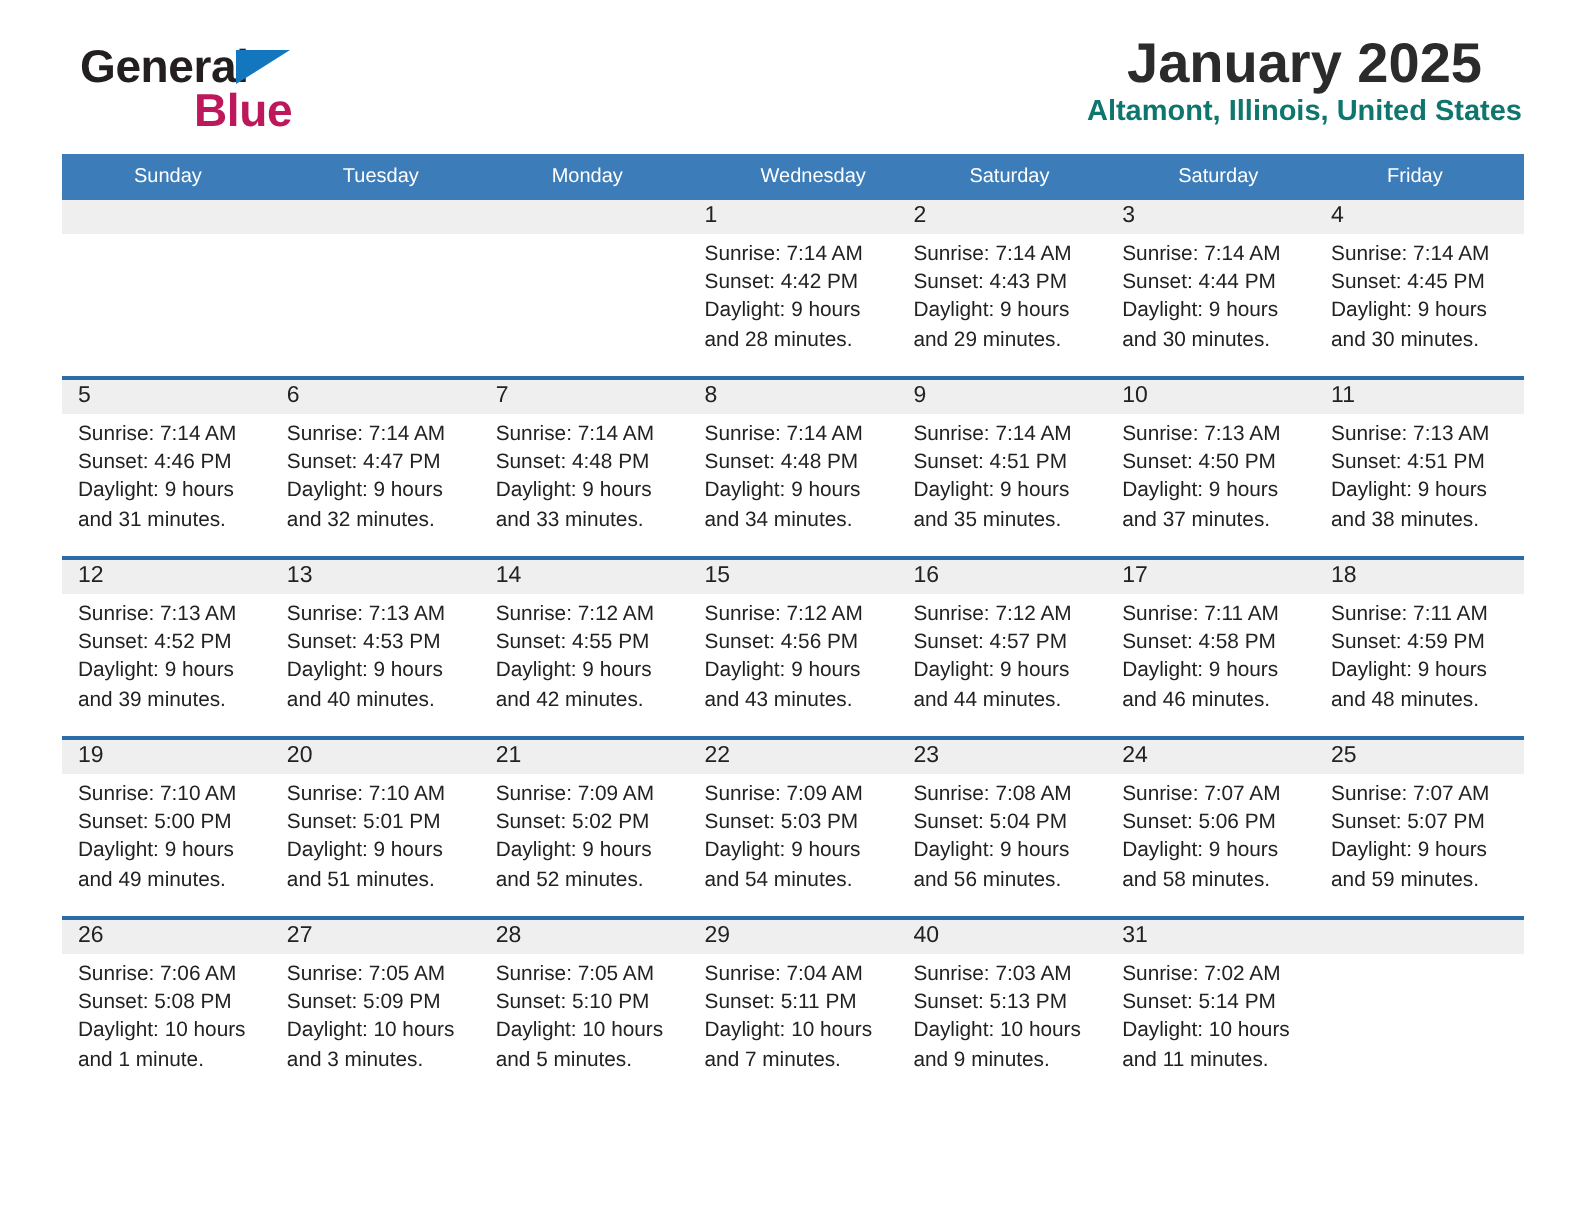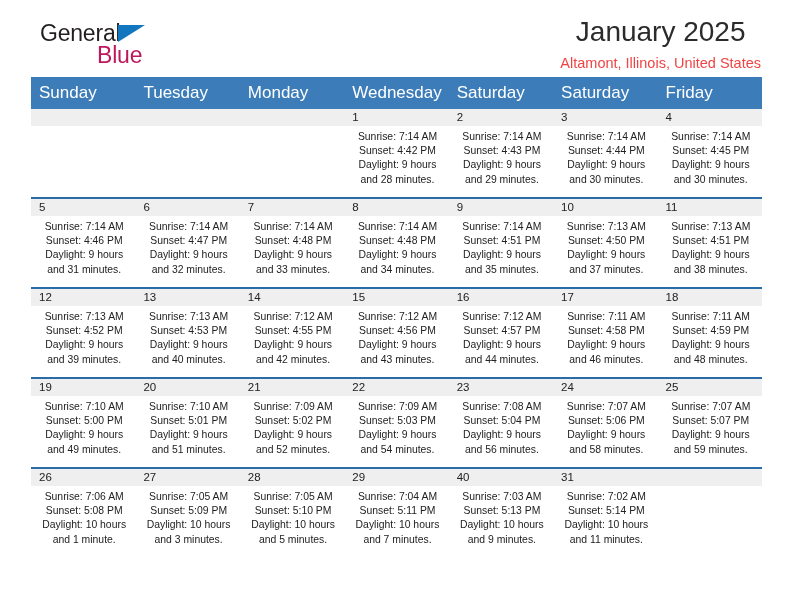--- a/index.html
+++ b/index.html
@@ -21,20 +21,21 @@
     box-sizing: border-box;
     padding: 0 31px;
   }
 
   
   .header {
     position: relative;
     height: 72px;
     padding-top: 14px;
     box-sizing: border-box;
+    font-weight: bold;
   }
   .logo {
     position: absolute;
     left: 9px;
     top: 22px;
     width: 230px;
     height: 52px;
     line-height: 1;
   }
   .logo-row1 {
@@ -68,40 +69,40 @@
     text-align: center;
   }
   .cal-title {
     font-size: 28px;
     color: #2b2b2b;
     line-height: 1.15;
     white-space: nowrap;
   }
   .cal-subtitle {
     font-size: 14.5px;
-    color: #ef4444;
-    margin-top: 7px;
+    color: #0f766e;
     white-space: nowrap;
   }
 
   
   .calendar {
     width: 731px;
     margin-top: 5px;
   }
   .weekday-head {
     display: flex;
     background: #3b7cb9;
   }
   .weekday-head > div {
     flex: 1 1 0;
     color: #ffffff;
-    font-size: 17px;
+    font-size: 10px;
     padding: 6px 0 6px 8px;
     box-sizing: border-box;
+    margin-left: 28px;
   }
   .week {
     display: flex;
     border-top: 2px solid #2a6ca8;
   }
   .week.first {
     border-top: none;
   }
   .cell {
     flex: 1 1 0;
@@ -118,21 +119,20 @@
     color: #222222;
     line-height: 15px;
   }
   .cell-body {
     height: 71px;
     padding: 4px 6px 0 8px;
     box-sizing: border-box;
     font-size: 10.4px;
     line-height: 14.2px;
     color: #222222;
-    text-align: center;
   }
   .cell-body div {
     white-space: nowrap;
   }
   .cell.empty .daynum-band {
     background: #efefef;
   }
 </style>
 </head>
 <body>

